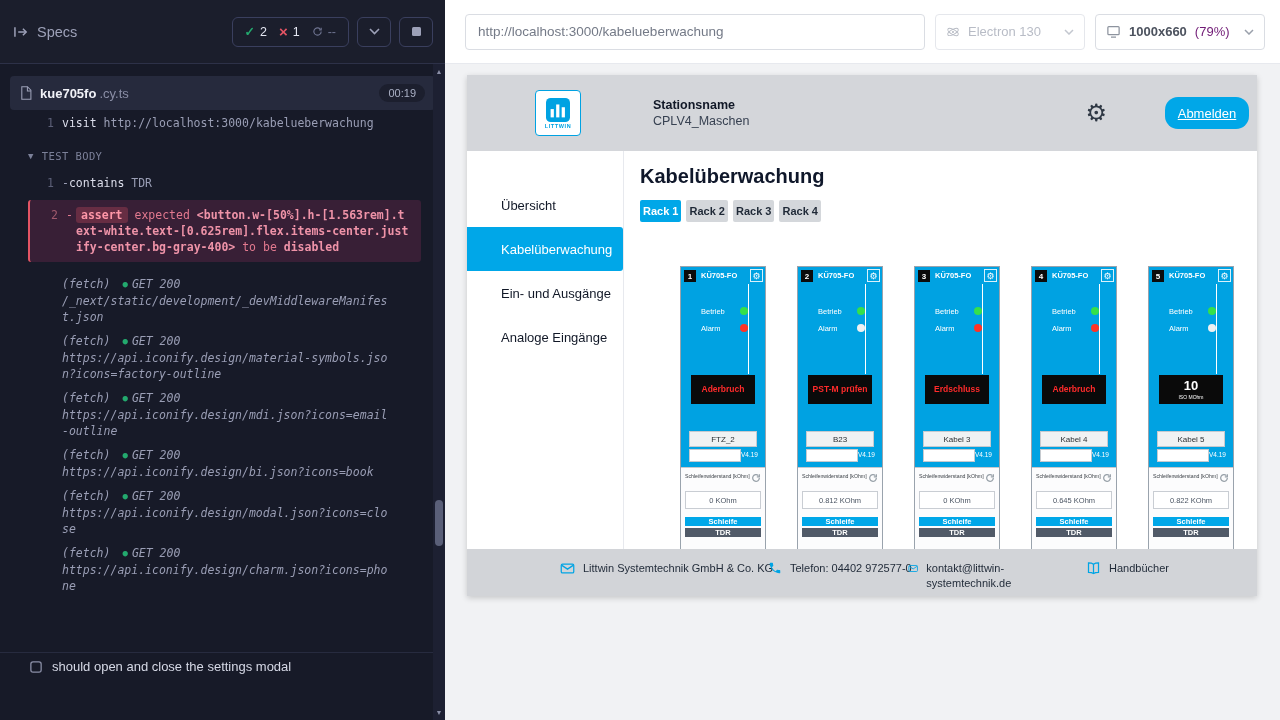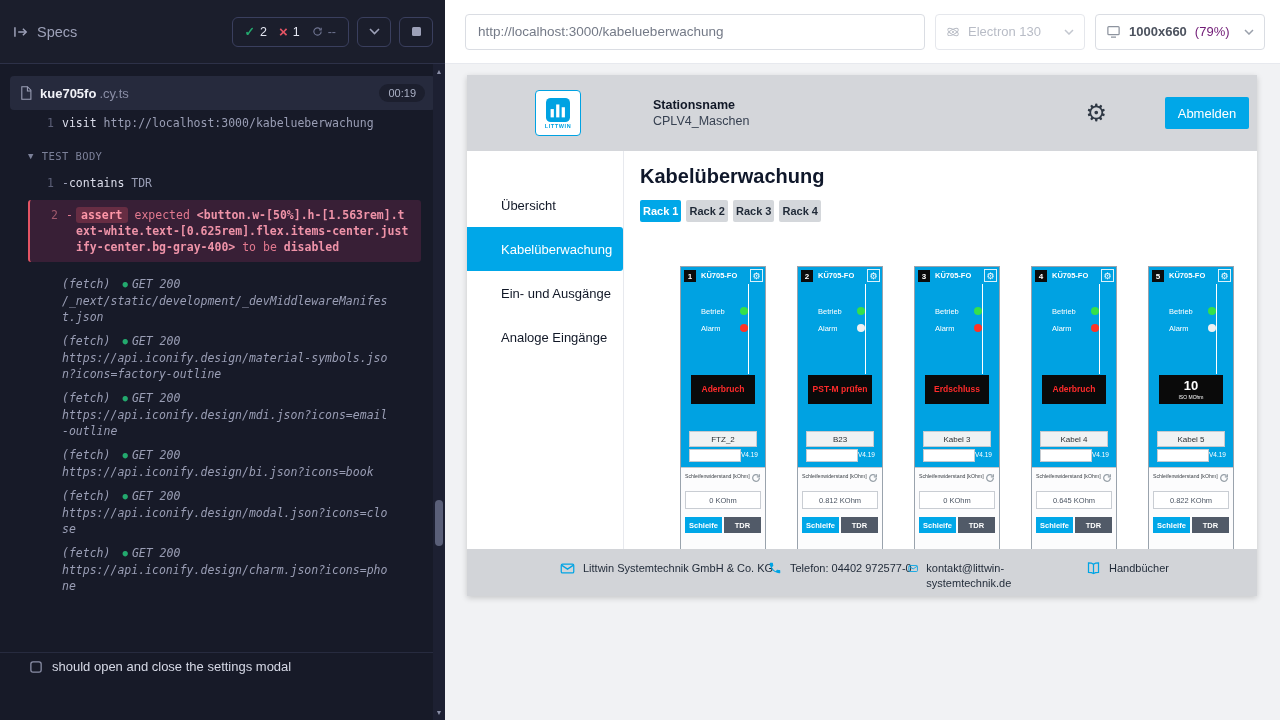--- a/index.html
+++ b/index.html
@@ -62,21 +62,21 @@
   .aut-body { position:relative; height:656px; }
   .app { position:absolute; left:22px; top:11px; width:790px; height:521px; background:#fff; box-shadow:0 2px 6px rgba(0,0,0,.18); }
 
   .app-header { height:76px; background:#d4d6da; display:flex; align-items:center; }
   .logo { margin-left:68px; width:46px; height:46px; background:#fff; border:1.5px solid #00a2e2; border-radius:4px; display:flex; flex-direction:column; align-items:center; justify-content:center; gap:1px; }
   .logo-text { font-size:5.5px; font-weight:700; color:#00a2e2; letter-spacing:.6px; }
   .station { margin-left:72px; }
   .station-label { font-size:12.5px; font-weight:700; color:#111827; }
   .station-name { font-size:12.5px; color:#374151; margin-top:2px; }
   .app-gear { margin-left:auto; font-size:24px; color:#2f3844; margin-right:58px; cursor:pointer; line-height:1; }
-  .logout { width:84px; height:32px; background:#00a7e8; color:#fff; border:none; border-radius:2px; font-size:13px; cursor:pointer; margin-right:8px; font-family:inherit; }
+  .logout { width:84px; height:32px; background:#00a7e8; color:#fff; border:none; border-radius:13px; font-size:13px; cursor:pointer; margin-right:8px; font-family:inherit;text-decoration:underline; }
 
   .app-main { display:flex; height:398px; overflow:hidden; }
   .app-nav { width:157px; border-right:1px solid #e7e9ee; padding-top:32px; flex:none; }
   .nav-item { height:44px; display:flex; align-items:center; padding-left:34px; font-size:13px; font-weight:400; color:#111827; cursor:pointer; }
   .nav-item.active { background:#00a7e8; color:#fff; border-radius:0 3px 3px 0; }
 
   .content { flex:1; padding:14px 0 0 16px; }
   .content h1 { font-size:20px; font-weight:700; color:#0f172a; }
   .tabs { display:flex; gap:5px; margin-top:12px; }
   .tab { height:22px; padding:0 3px; font-size:11px; font-weight:700; border:none; border-radius:2px; background:#d4d7db; color:#1f2937; cursor:pointer; font-family:inherit; }
@@ -99,21 +99,21 @@
   .status-main.iso { color:#fff; font-size:13px; }
   .status-sub { color:#fff; font-size:5px; }
   .status-sub:empty { display:none; }
   .cable-field { position:absolute; left:8px; right:8px; top:164px; height:16px; background:#f0f2f3; border:1px solid #c6cacf; display:flex; align-items:center; justify-content:center; font-size:8px; color:#2b2f33; cursor:text; }
   .mini-field { position:absolute; left:8px; top:182px; width:52px; height:13px; background:#fff; border:1px solid #c6cacf; cursor:text; }
   .ver { position:absolute; right:7px; top:184px; font-size:6.5px; color:#fff; }
   .card-white { position:absolute; left:0; right:0; top:200px; bottom:0; background:#fcfcfd; border-top:1px solid #c6cacf; }
   .res-row { display:flex; align-items:flex-start; justify-content:space-between; padding:5px 4px 0 4px; }
   .res-label { font-size:5.2px; color:#3a3f45; white-space:nowrap; }
   .res-value { margin:8px 4px 0; height:18px; border:1px solid #c9cdd3; background:#fff; display:flex; align-items:center; justify-content:center; font-size:7.5px; color:#4b5563; }
-  .btn-row { display:flex; gap:2px; margin:8px 4px 0; }
+  .btn-row { display:flex; gap:2px; margin:8px 4px 0;flex-direction:column; }
   .btn-row button { flex:1; height:16px; border:none; color:#fff; font-size:7.5px; font-weight:700; display:flex; align-items:center; justify-content:center; cursor:pointer; font-family:inherit; }
   .btn-loop { background:#00a7e8; }
   .btn-tdr { background:#515a68; }
 
   .app-footer { position:absolute; left:0; right:0; bottom:0; height:47px; background:#d2d4d8; z-index:5; }
   .f-item { position:absolute; top:12px; display:flex; gap:8px; align-items:flex-start; }
   .f-item .txt { font-size:11px; color:#1f2937; line-height:1.35; }
   .f1 { left:93px; width:215px; } .f2 { left:301px; width:145px; } .f3 { left:441px; width:130px; } .f4 { left:619px; cursor:pointer; }
 </style>
 </head>

